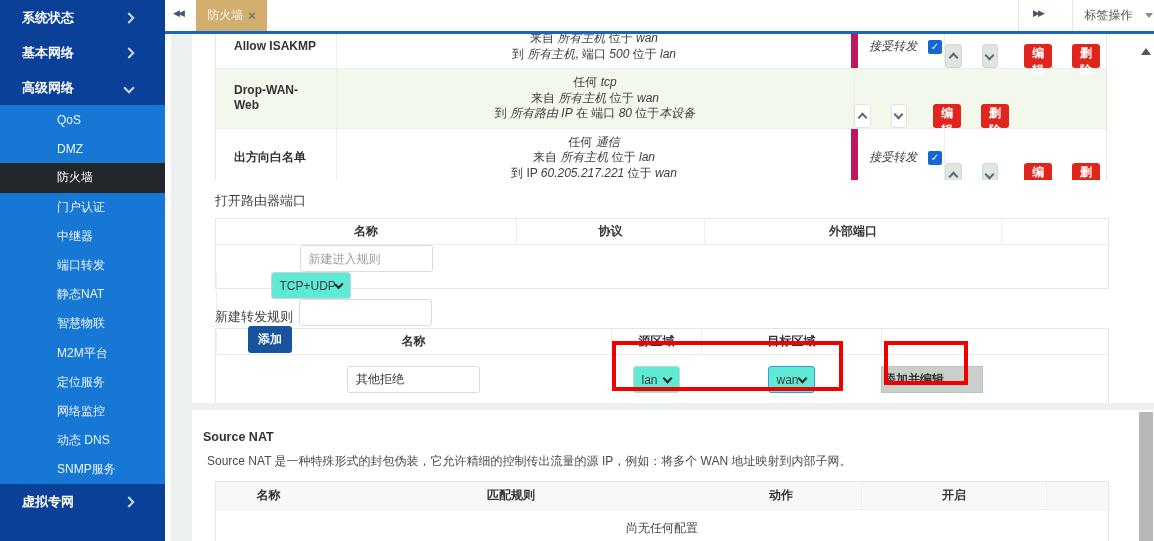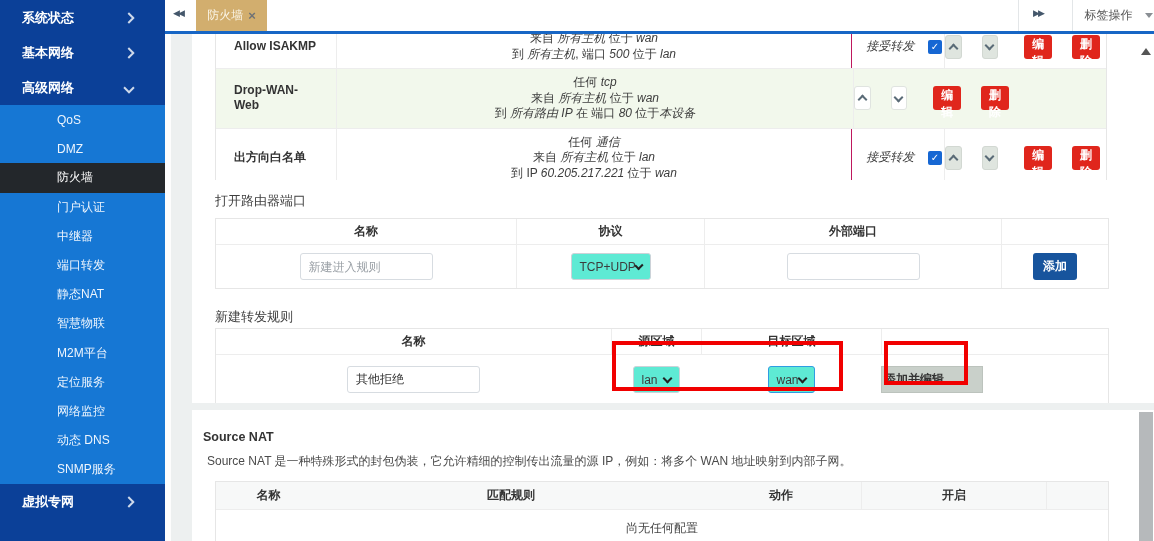--- a/index.html
+++ b/index.html
@@ -54,46 +54,46 @@
   .rules-wrap{height:146px;overflow:hidden;margin-left:23px;width:892px;}
   .rules-tbl{margin-top:-9px;border:1px solid #e6e6e6;border-top:none;}
   .r-row{display:flex;align-items:center;border-top:1px solid #ededed;}
   .r-row:first-child{border-top:none;}
   .r-row.green{background:#f2f8ec;}
   .c-name{width:120px;text-align:left;font-weight:bold;color:#333;line-height:15px;
     padding:6px 18px;box-sizing:border-box;}
   .c-rule{width:517px;text-align:center;line-height:15.5px;color:#3d3d3d;
     border-left:1px solid #ededed;align-self:stretch;display:flex;flex-direction:column;
     justify-content:center;padding:6px 0;box-sizing:border-box;}
-  .c-action{width:93px;align-self:stretch;border-left:1px solid #be185d;display:flex;
+  .c-action{width:93px;align-self:stretch;border-left:7px solid #be185d;display:flex;
     align-items:center;box-sizing:border-box;font-family:Liberation Serif, serif;}
   .action-txt{flex:1;text-align:center;font-style:italic;color:#3d3d3d;}
   .c-btns{width:162px;align-self:stretch;border-left:1px solid #ededed;display:flex;
-    align-items:center;justify-content:flex-end;gap:20px;padding-right:6px;box-sizing:border-box;}
+    align-items:flex-end;justify-content:flex-end;gap:20px;padding-right:6px;box-sizing:border-box;}
   .checkbox{width:14px;height:14px;border-radius:2px;box-sizing:border-box;margin-right:2px;
     cursor:pointer;display:flex;align-items:center;justify-content:center;}
   .checkbox.checked{background:#1667d3;color:#fff;font-size:10px;line-height:1;}
   .checkbox.unchecked{background:#fff;border:1.5px solid #8d9499;}
   .mini-btn{width:24px;height:22px;border-radius:3px;display:flex;align-items:center;
     justify-content:center;cursor:pointer;border:1px solid #d2d8d2;}
   .mini-btn .chev{border-color:#5a6b77;width:5px;height:5px;}
   .mini-btn .chev.up{transform:rotate(-135deg);margin-top:3px;}
   .mini-btn .chev.dn{transform:rotate(45deg);margin-top:-2px;}
   .r-row .mini-btn{background:#dfe5df;}
   .r-row.green .mini-btn{background:#fff;border-color:#e0e4e0;}
   .btn{border:none;border-radius:3px;color:#fff;font-weight:bold;font-size:12px;
     cursor:pointer;font-family:inherit;}
   .btn.danger{background:#e0261c;width:38px;height:24px;}
   .btn.danger.edit{margin-left:6px;}
   .btn.primary{background:#17549d;width:44px;height:27px;}
   
   .sec-h{font-size:13px;color:#404040;margin:13px 0 0 23px;height:15px;line-height:15px;}
   
   .tbl2{margin:10px 0 0 23px;width:892px;}
-  .tbl2 .body-row{height:43px;align-items:flex-end;}
+  .tbl2 .body-row{height:43px;align-items:flex-end;flex-direction:column;}
   .tbl3{margin:4px 0 0 23px;width:892px;}
   .tbl3 .body-row{height:49px;align-items:center;}
   .body-row{display:flex;border-top:1px solid #ededed;}
   .b-cell{display:flex;align-items:center;justify-content:center;box-sizing:border-box;align-self:stretch;}
   .txt-input{height:27px;width:133px;border:1px solid #d7dce1;border-radius:3px;
     box-sizing:border-box;padding:0 8px;font-size:12px;color:#333;font-family:inherit;outline:none;}
   .txt-input::placeholder{color:#9aa0a6;}
   .sel{height:27px;border:1px solid #ccd2d8;border-radius:3px;background:#5eead4;display:flex;
     align-items:center;justify-content:space-between;padding:0 8px;cursor:pointer;box-sizing:border-box;}
   .sel .chev{border-color:#222;width:5px;height:5px;margin-top:-2px;}

